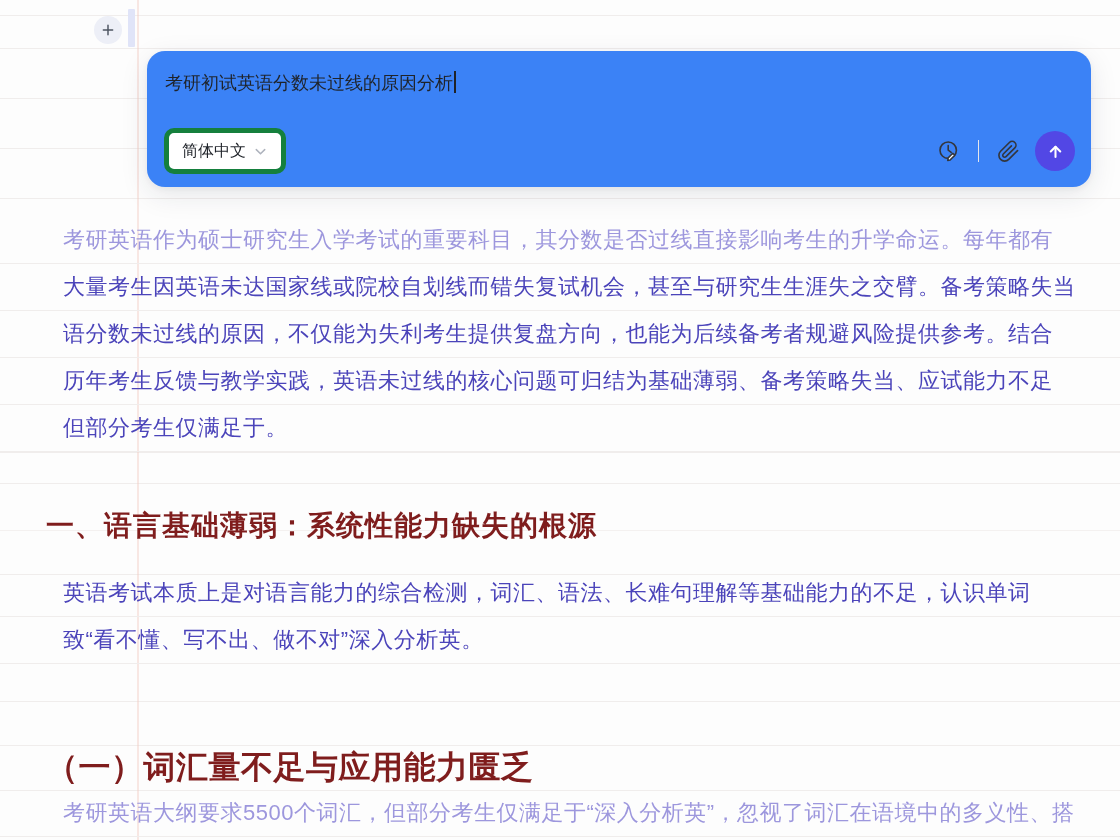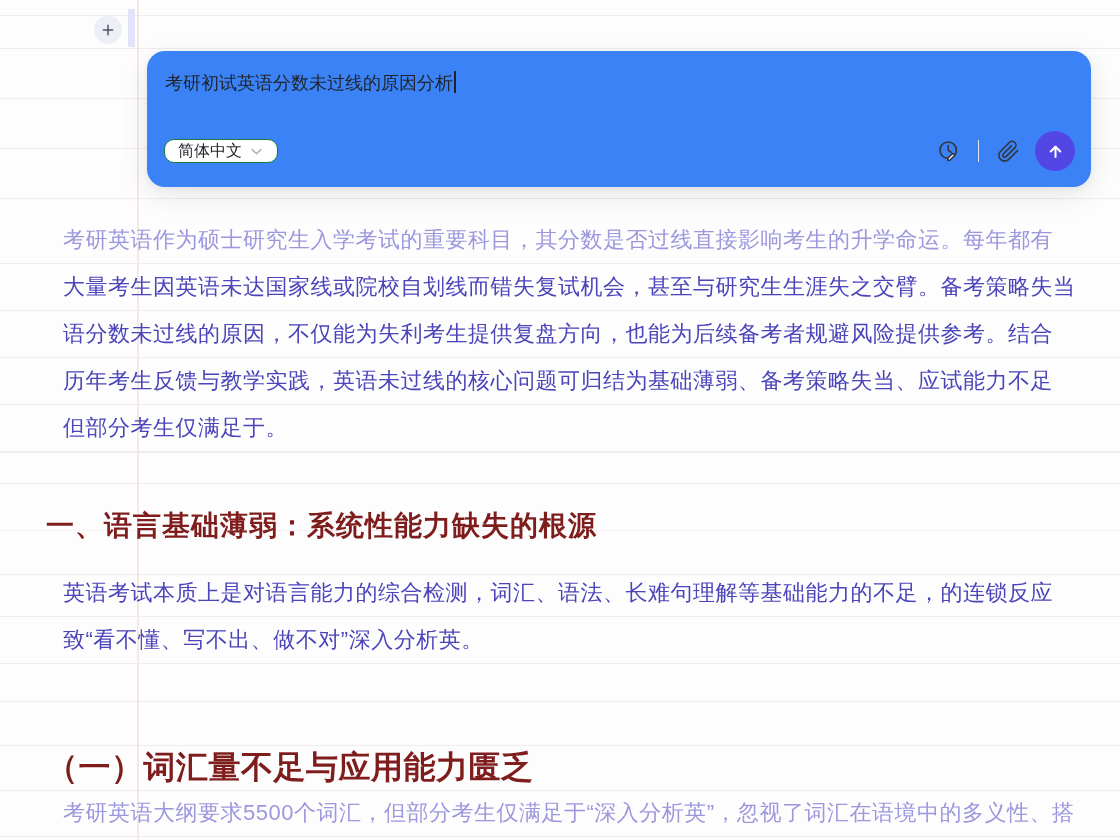--- a/index.html
+++ b/index.html
@@ -28,22 +28,22 @@
   
   .card { position:absolute; left:125px; top:51px; width:944px; height:136px; background:#3b82f6;
           border-radius:18px; box-shadow:0 8px 28px rgba(31,35,60,0.10), 0 2px 6px rgba(31,35,60,0.05);
           z-index:10;margin-left:22px; }
   .card-input { position:absolute; left:18px; top:20px; right:18px; height:26px;
                 font-size:18px; color:#1f2329; white-space:nowrap; cursor:text; }
   .caret { display:inline-block; width:1.5px; height:22px; background:#1f2329;
            vertical-align:-4px; margin-left:1px; }
   .card-bottom { position:absolute; left:17px; right:16px; bottom:16px; height:40px;
                  display:flex; align-items:center; justify-content:space-between; }
-  .lang-pill { display:flex; align-items:center; gap:7px; height:24px; padding:0 13px;
-               background:#fff; border:1px solid #15803d; border-radius:10px; font-size:16px;
+  .lang-pill { display:flex; align-items:center; gap:7px; height:46px; padding:0 13px;
+               background:#fff; border:5px solid #15803d; border-radius:10px; font-size:16px;
                color:#1f2329; cursor:pointer; }
   .lang-pill .chev { display:flex; }
   .right-icons { display:flex; align-items:center; }
   .icon-btn { border:none; background:transparent; padding:0; display:flex; align-items:center;
               justify-content:center; width:28px; height:28px; cursor:pointer; }
   .tool-divider { width:1.5px; height:22px; background:#e5e6eb; margin:0 15px; }
   .icon-gap { margin-right:13px; }
   .send-btn { width:40px; height:40px; border:none; border-radius:50%; background:#5247e5;
               display:flex; align-items:center; justify-content:center; cursor:pointer; }
 
@@ -133,21 +133,21 @@
 
   <div>
     <div class="row fade" style="top:217px">考研英语作为硕士研究生入学考试的重要科目，其分数是否过线直接影响考生的升学命运。每年都有</div>
     <div class="row" style="top:264px">大量考生因英语未达国家线或院校自划线而错失复试机会，甚至与研究生生涯失之交臂。备考策略失当</div>
     <div class="row" style="top:311px">语分数未过线的原因，不仅能为失利考生提供复盘方向，也能为后续备考者规避风险提供参考。结合</div>
     <div class="row" style="top:358px">历年考生反馈与教学实践，英语未过线的核心问题可归结为基础薄弱、备考策略失当、应试能力不足</div>
     <div class="row" style="top:405px">但部分考生仅满足于。</div>
 
     <div class="heading h1">一、语言基础薄弱：系统性能力缺失的根源</div>
 
-    <div class="row" style="top:570px">英语考试本质上是对语言能力的综合检测，词汇、语法、长难句理解等基础能力的不足，的连锁反应</div>
+    <div class="row" style="top:570px">英语考试本质上是对语言能力的综合检测，词汇、语法、长难句理解等基础能力的不足，认识单词</div>
     <div class="row" style="top:617px">致“看不懂、写不出、做不对”深入分析英。</div>
 
     <div class="heading h2">（一）词汇量不足与应用能力匮乏</div>
 
     <div class="row fade" style="top:790px">考研英语大纲要求5500个词汇，但部分考生仅满足于“深入分析英”，忽视了词汇在语境中的多义性、搭</div>
   </div>
 
 </div>
 
 </body></html>

